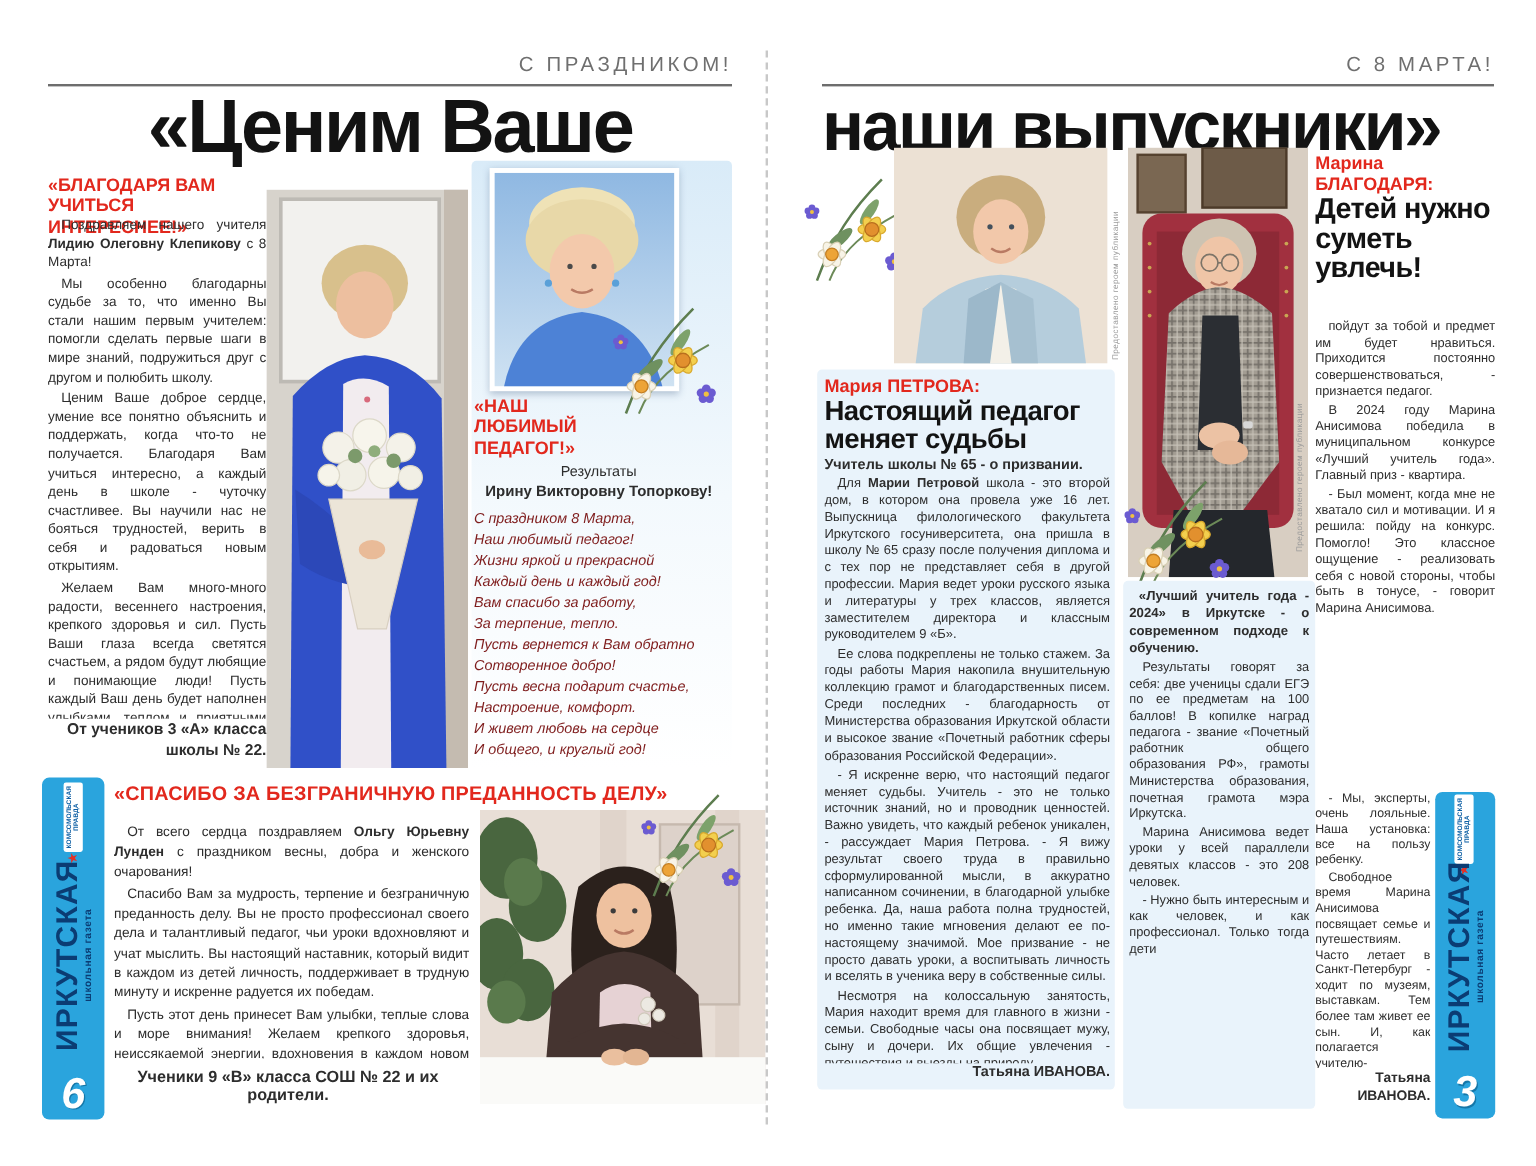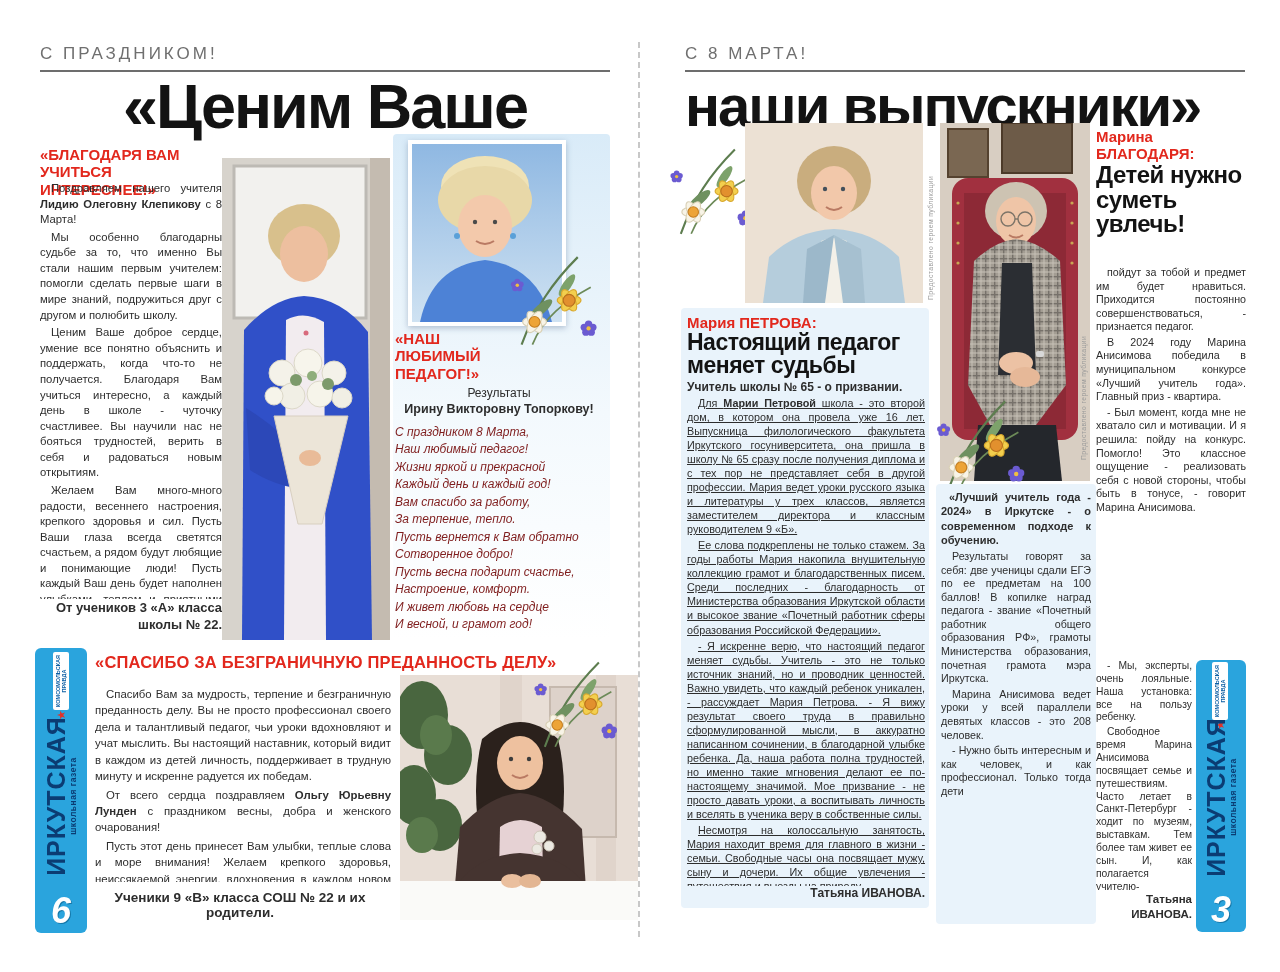--- a/index.html
+++ b/index.html
@@ -1,19 +1,19 @@
 <!DOCTYPE html>
 <html lang="ru"><head>
 <meta charset="utf-8">
 <style>
   html,body{margin:0;padding:0;}
   body{width:1280px;height:972px;position:relative;background:#ffffff;
        font-family:"Liberation Sans",sans-serif;color:#2d2d2d;overflow:hidden;}
   .abs{position:absolute;}
-  .kicker{font-size:17px;letter-spacing:3px;color:#6f6f6f;text-align:left;font-weight:500;}
+  .kicker{font-size:17px;letter-spacing:3px;color:#6f6f6f;text-align:right;font-weight:500;}
   .rule{height:2px;background:#6d6d6d;}
   .mega{font-weight:bold;color:#131313;letter-spacing:-2px;line-height:0.98;}
   .redhead{color:#e2281d;font-weight:bold;line-height:1.16;}
   .bt{font-size:11.3px;line-height:1.38;text-align:justify;}
   .bt p{margin:0 0 2px 0;text-indent:11px;}
   .sig{font-weight:bold;}
   .poem{font-style:italic;font-size:12px;line-height:1.46;color:#7f1d1d;}
   .poem div{white-space:nowrap;}
   .tint{background:linear-gradient(180deg,#d9ebf8 0%,#f3f9fd 55%,#ffffff 100%);border-radius:4px;}
   .tint2{background:#e9f3fb;border-radius:4px;}
@@ -152,40 +152,40 @@
       <div>Наш любимый педагог!</div>
     <div>Жизни яркой и прекрасной</div>
       <div>Каждый день и каждый год!</div>
     <div>Вам спасибо за работу,</div>
       <div>За терпение, тепло.</div>
     <div>Пусть вернется к Вам обратно</div>
       <div>Сотворенное добро!</div>
     <div>Пусть весна подарит счастье,</div>
       <div>Настроение, комфорт.</div>
     <div>И живет любовь на сердце</div>
-      <div>И весной, и грамот год!</div>
+      <div>И общего, и круглый год!</div>
   </div>
 </div>
 
 <div class="abs banner" style="left:35px;top:648px;width:52px;height:285px;">
   <div class="abs rot" style="left:-6px;top:18px;width:64px;height:40px;">
     <span class="kp-star">★</span>
     <span class="kp-box" style="width:52px;display:inline-block;">КОМСОМОЛЬСКАЯ ПРАВДА</span>
   </div>
   <div class="abs rot" style="left:-69px;top:122px;width:190px;height:52px;flex-direction:column;">
     <span class="masthead-big">ИРКУТСКАЯ</span>
     <span class="masthead-sub">школьная газета</span>
   </div>
   <div class="abs banner-num" style="left:0;bottom:4px;width:52px;text-align:center;">6</div>
 </div>
 
 <div class="abs redhead" style="left:95px;top:653px;width:545px;font-size:16.5px;letter-spacing:.2px;">«СПАСИБО ЗА БЕЗГРАНИЧНУЮ ПРЕДАННОСТЬ ДЕЛУ»</div>
 <div class="abs bt" style="left:95px;top:686px;width:296px;height:196px;overflow:hidden;font-size:11.4px;line-height:1.44;">
+  <p><span>От всего сердца поздравляем </span><b>Ольгу Юрьевну Лунден</b><span> с праздником весны, добра и женского очарования!</span></p>
   <p>Спасибо Вам за мудрость, терпение и безграничную преданность делу. Вы не просто профессионал своего дела и талантливый педагог, чьи уроки вдохновляют и учат мыслить. Вы настоящий наставник, который видит в каждом из детей личность, поддерживает в трудную минуту и искренне радуется их победам.</p>
-  <p><span>От всего сердца поздравляем </span><b>Ольгу Юрьевну Лунден</b><span> с праздником весны, добра и женского очарования!</span></p>
   <p>Пусть этот день принесет Вам улыбки, теплые слова и море внимания! Желаем крепкого здоровья, неиссякаемой энергии, вдохновения в каждом новом дне, любви близких и гармонии в душе. Пусть работа приносит радость, а ученики - только поводы для гордости!</p>
 </div>
 <div class="abs sig centered" style="left:85px;top:890px;width:310px;font-size:13.5px;">Ученики 9 «В» класса СОШ № 22 и их родители.</div>
 
 <svg class="abs photo" style="left:400px;top:675px;" width="238" height="245" viewBox="0 0 238 245">
   <rect width="238" height="245" fill="#e8ded6"></rect>
   <rect x="100" y="0" width="22" height="245" fill="#e0d4cb"></rect>
     <rect x="196" y="0" width="20" height="245" fill="#e0d4cb"></rect>
   <rect x="150" y="12" width="66" height="150" fill="#ddd2ca" stroke="#c6b9ae" stroke-width="2"></rect>
   <g fill="#49663f">
@@ -282,21 +282,21 @@
 </svg>
 <div class="abs credit" style="left:1080px;top:290px;height:170px;">Предоставлено героем публикации</div>
 <svg class="abs" style="left:922px;top:386px;" width="118" height="110" viewBox="0 0 100 100">
     <use href="#flower-cluster"></use>
   </svg>
 
 <div class="abs tint2" style="left:681px;top:308px;width:248px;height:600px;"></div>
 <div class="abs redhead" style="left:687px;top:314px;width:240px;font-size:15px;">Мария ПЕТРОВА:</div>
 <div class="abs mega" style="left:687px;top:331px;width:242px;font-size:23px;letter-spacing:-.5px;line-height:1.02;">Настоящий педагог меняет судьбы</div>
 <div class="abs sig" style="left:687px;top:380px;width:240px;font-size:12px;">Учитель школы № 65 - о призвании.</div>
-<div class="abs bt" style="left:687px;top:396px;width:238px;height:490px;overflow:hidden;font-size:10.8px;line-height:1.3;text-decoration:underline;">
+<div class="abs bt" style="left:687px;top:396px;width:238px;height:490px;overflow:hidden;font-size:10.8px;line-height:1.3;">
   <p><span>Для </span><b>Марии Петровой</b><span> школа - это второй дом, в котором она провела уже 16 лет. Выпускница филологического факультета Иркутского госуниверситета, она пришла в школу № 65 сразу после получения диплома и с тех пор не представляет себя в другой профессии. Мария ведет уроки русского языка и литературы у трех классов, является заместителем директора и классным руководителем 9 «Б».</span></p>
   <p>Ее слова подкреплены не только стажем. За годы работы Мария накопила внушительную коллекцию грамот и благодарственных писем. Среди последних - благодарность от Министерства образования Иркутской области и высокое звание «Почетный работник сферы образования Российской Федерации».</p>
   <p>- Я искренне верю, что настоящий педагог меняет судьбы. Учитель - это не только источник знаний, но и проводник ценностей. Важно увидеть, что каждый ребенок уникален, - рассуждает Мария Петрова. - Я вижу результат своего труда в правильно сформулированной мысли, в аккуратно написанном сочинении, в благодарной улыбке ребенка. Да, наша работа полна трудностей, но именно такие мгновения делают ее по-настоящему значимой. Мое призвание - не просто давать уроки, а воспитывать личность и вселять в ученика веру в собственные силы.</p>
   <p>Несмотря на колоссальную занятость, Мария находит время для главного в жизни - семьи. Свободные часы она посвящает мужу, сыну и дочери. Их общие увлечения - путешествия и выезды на природу.</p>
 </div>
 <div class="abs sig" style="left:687px;top:886px;width:238px;font-size:12px;text-align:right;">Татьяна ИВАНОВА.</div>
 
 <div class="abs tint2" style="left:936px;top:484px;width:160px;height:440px;"></div>
 <div class="abs bt sig" style="left:941px;top:490px;width:150px;font-size:11px;line-height:1.3;text-indent:8px;">«Лучший учитель года - 2024» в Иркутске - о современном подходе к обучению.</div>
 <div class="abs bt" style="left:941px;top:550px;width:150px;height:368px;overflow:hidden;font-size:10.7px;line-height:1.27;">

